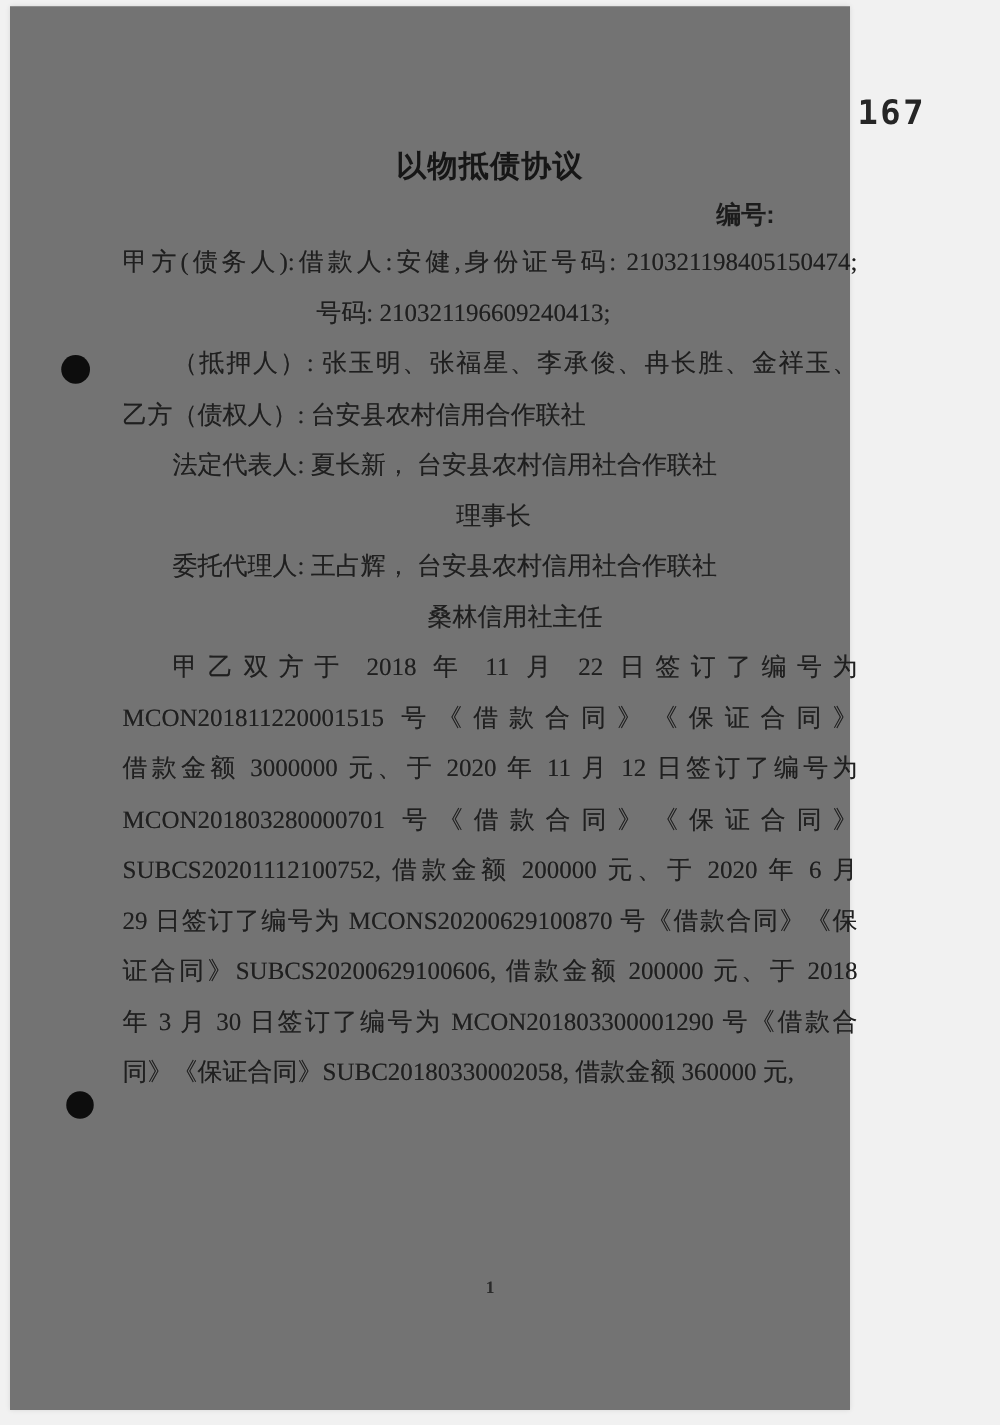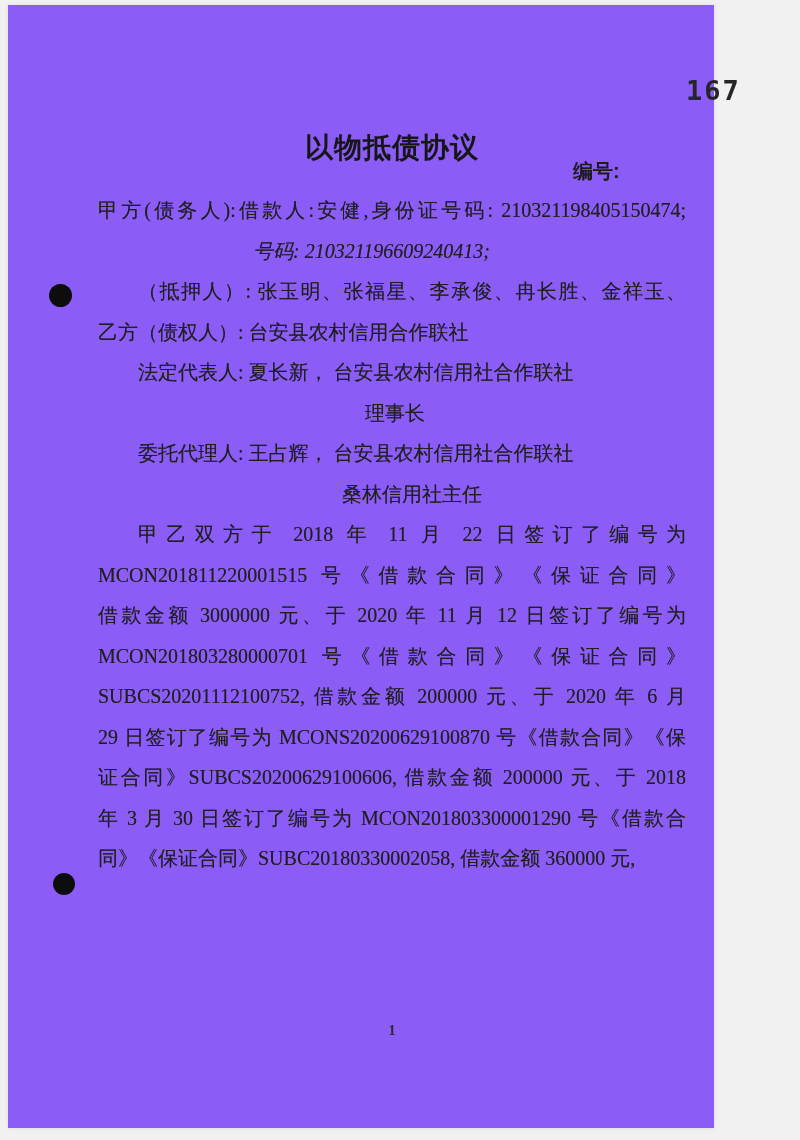--- a/index.html
+++ b/index.html
@@ -8,47 +8,48 @@
     width: 800px;
     height: 1140px;
     background: #f1f1f1;
     font-family: "Liberation Serif", "DejaVu Serif", serif;
     overflow: hidden;
   }
   .scan-page {
     position: absolute;
     left: 8px;
     top: 5px;
-    width: 706px;
+    width: 632px;
     height: 1123px;
-    background: #8b5cf6;
+    background: #737373;
     box-shadow: 0 0 4px rgba(0,0,0,0.10);
     color: #1f1f1f;
+    padding-left: 40px;
   }
   .stamp {
     position: absolute;
     top: 70px;
     left: 678px;
     font-family: "DejaVu Sans Mono", "Liberation Mono", monospace;
     font-size: 27px;
     font-weight: 600;
     letter-spacing: 2px;
     color: #262626;
   }
   .title-wrap {
     position: absolute;
     top: 112px;
     left: 90px;
     width: 588px;
     text-align: center;
   }
   .title {
-    margin: 12px;
+    margin: 0;
     font-family: "Liberation Sans", "DejaVu Sans", sans-serif;
-    font-size: 28px;
+    font-size: 24px;
     font-weight: 700;
     letter-spacing: 1px;
     color: #161616;
   }
   .number-label {
     position: absolute;
     left: 537px;
     top: 153px;
     font-family: "Liberation Sans", "DejaVu Sans", sans-serif;
     font-size: 20px;
@@ -65,21 +66,21 @@
   .line {
     height: 40.5px;
     line-height: 40.5px;
     font-size: 20px;
     color: #1f1f1f;
     text-shadow: 0 0 0.4px rgba(30,30,30,0.55);
   }
   .jl { text-align: justify; text-align-last: justify; }
   .ind { padding-left: 40px; }
   .ti { text-indent: 40px; }
-  .off155 { margin-left: 155px; font-style: italic; }
+  .off155 { margin-left: 155px; }
   .off267 { margin-left: 267px; }
   .off244 { margin-left: 244px; }
   .tight { letter-spacing: -0.8px; }
   .hole {
     position: absolute;
     background: #0d0d0d;
     border-radius: 50%;
   }
   .hole-top { left: 41px; top: 279px; width: 23px; height: 23px; }
   .hole-bottom { left: 45px; top: 868px; width: 22px; height: 22px; }

